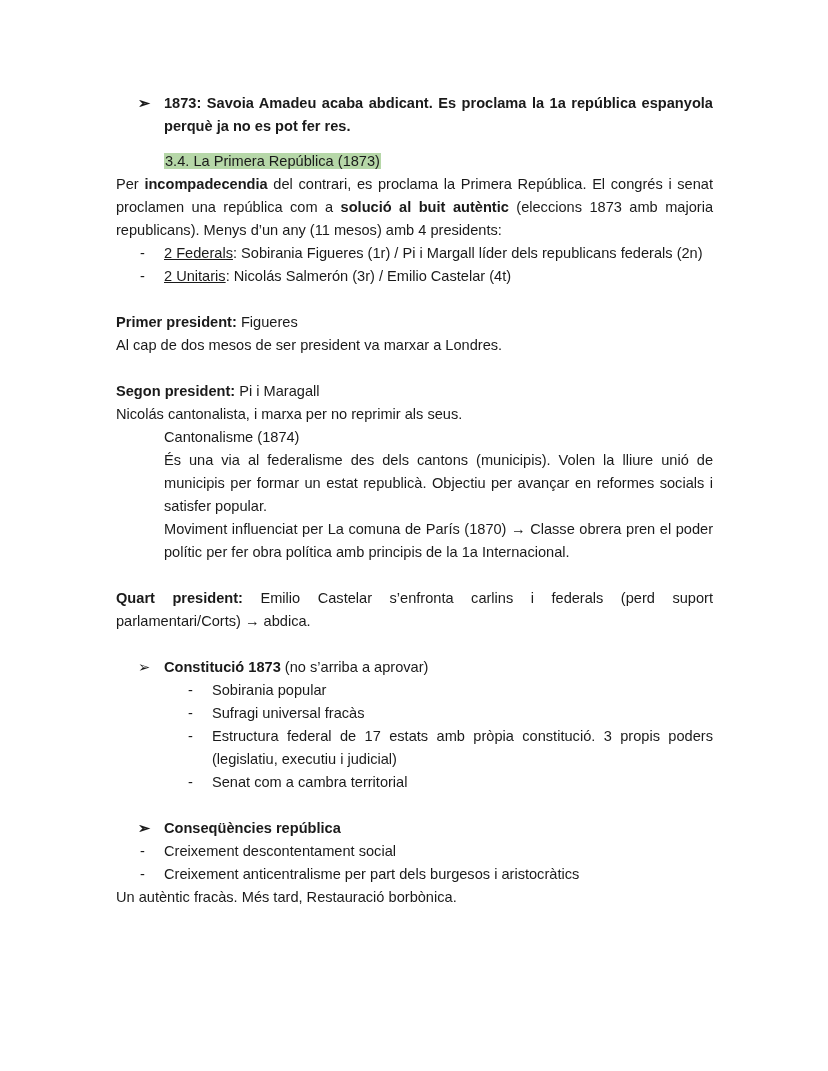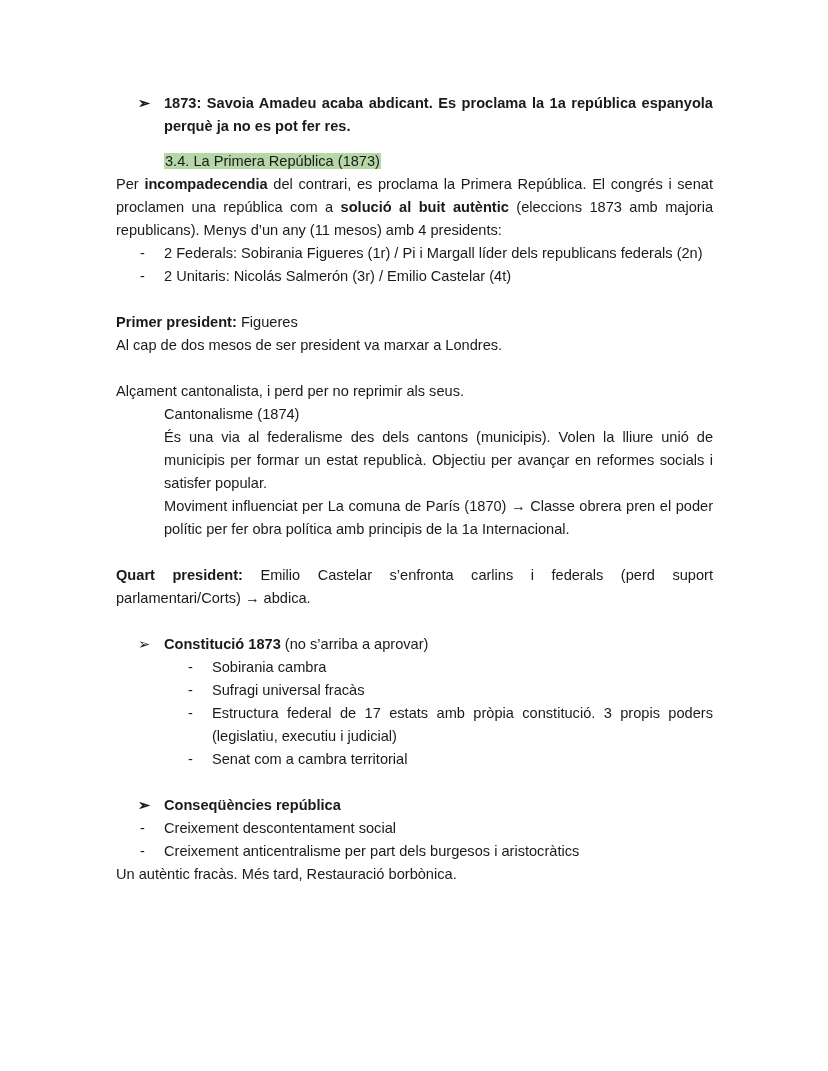--- a/index.html
+++ b/index.html
@@ -2,21 +2,21 @@
 <html><head>
   <meta charset="utf-8">
   <style>
     html, body { margin: 0; padding: 0; background: #ffffff; }
     body { width: 828px; height: 1071px; position: relative; overflow: hidden;
       font-family: "Liberation Sans", sans-serif; color: #1a1a1a; font-size: 14.6px; }
     .page { position: absolute; left: 116px; top: 92px; width: 597px; }
     .line { line-height: 23px; }
     .just { text-align: justify; text-align-last: auto; }
     .b { font-weight: bold; }
-    .u { }
+    .u { text-decoration: underline; }
     .arrow-item { position: relative; padding-left: 48px; }
     .arrow-item .arrow { position: absolute; left: 22px; top: 0; }
     .indent48 { padding-left: 48px; }
     .hl { background: #b6d7a8; padding: 0 1px; }
     .dash-item { position: relative; padding-left: 48px; }
     .dash-item .dash { position: absolute; left: 24px; }
     .dash-item2 { position: relative; padding-left: 96px; }
     .dash-item2 .dash { position: absolute; left: 72px; }
     .gap { height: 23px; }
     .gap-s { height: 12px; }
@@ -52,41 +52,44 @@
 
   <div class="gap"></div>
 
   <div class="line">
     <span class="b">Primer president:</span><span> Figueres</span>
   </div>
   <div class="line">Al cap de dos mesos de ser president va marxar a Londres.</div>
 
   <div class="gap"></div>
 
-  <div class="line">Alçament cantonalista, i perd per no reprimir als seus.</div>
+  <div class="line">
+    <span class="b">Segon president:</span><span> Pi i Maragall</span>
+  </div>
+  <div class="line">Nicolás cantonalista, i marxa per no reprimir als seus.</div>
 
   <div class="line indent48">Cantonalisme (1874)</div>
   <div class="line indent48 just">És una via al federalisme des dels cantons (municipis). Volen la lliure unió de municipis per formar un estat republicà. Objectiu per avançar en reformes socials i satisfer popular.</div>
   <div class="line indent48 just">Moviment influenciat per La comuna de París (1870) → Classe obrera pren el poder polític per fer obra política amb principis de la 1a Internacional.</div>
 
   <div class="gap"></div>
 
   <div class="line just">
     <span class="b">Quart president:</span><span> Emilio Castelar s’enfronta carlins i federals (perd suport parlamentari/Corts) → abdica.</span>
   </div>
 
   <div class="gap"></div>
 
   <div class="line arrow-item">
     <span class="arrow">➢</span>
     <span class="b">Constitució 1873</span><span> (no s’arriba a aprovar)</span>
   </div>
   <div class="line dash-item2">
     <span class="dash">-</span>
-    <span>Sobirania cambra</span>
+    <span>Sobirania popular</span>
   </div>
   <div class="line dash-item2">
     <span class="dash">-</span>
     <span>Sufragi universal fracàs</span>
   </div>
   <div class="line dash-item2 just">
     <span class="dash">-</span>
     <span>Estructura federal de 17 estats amb pròpia constitució. 3 propis poders (legislatiu, executiu i judicial)</span>
   </div>
   <div class="line dash-item2">

